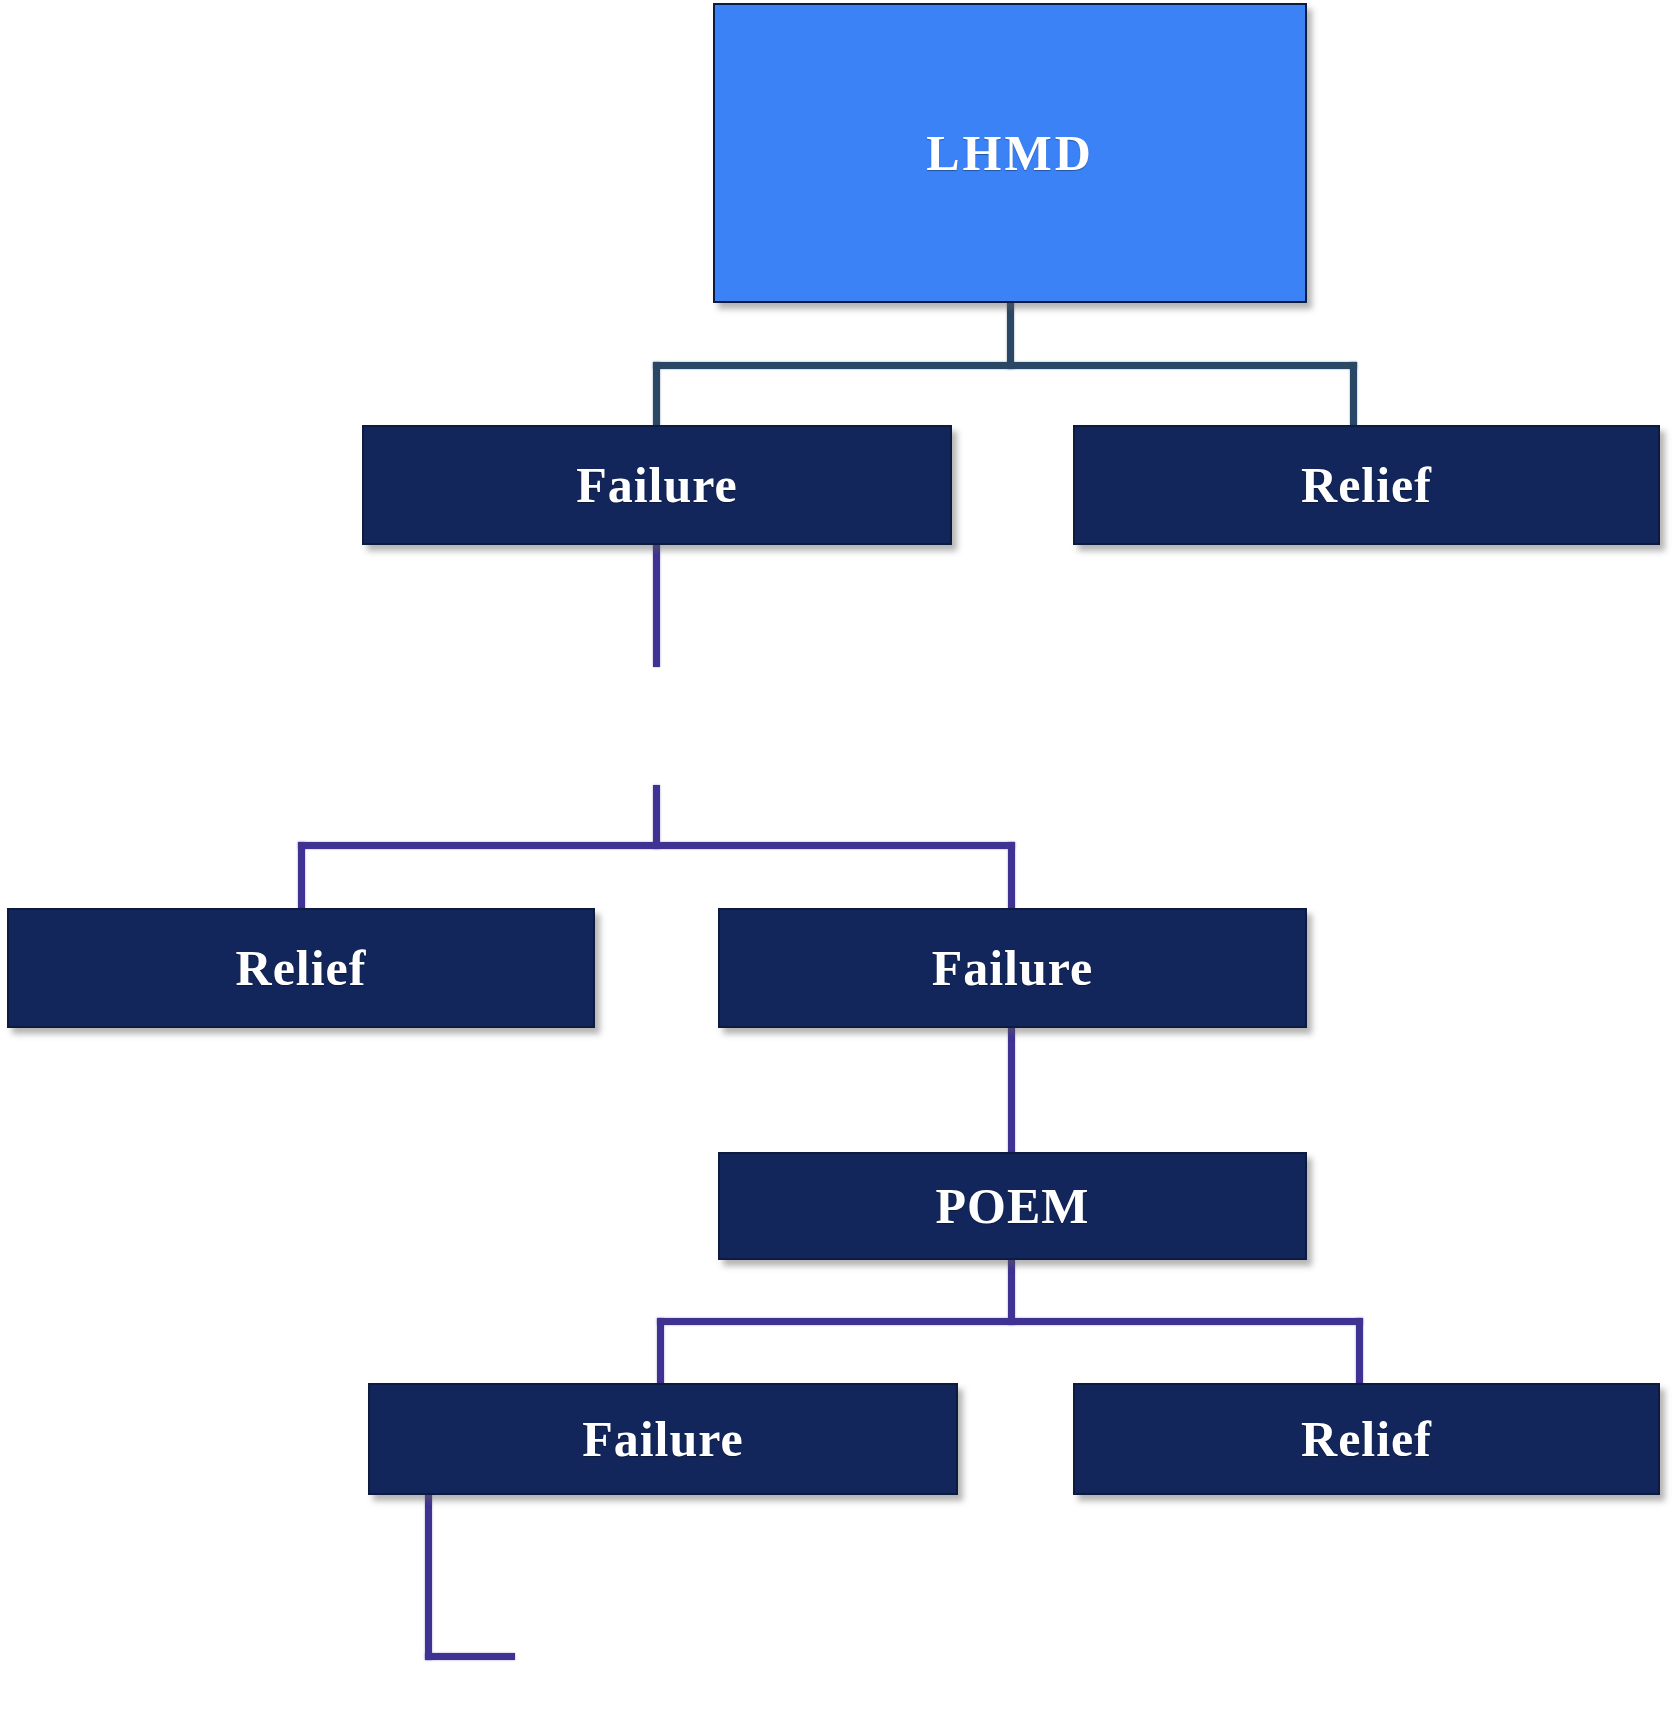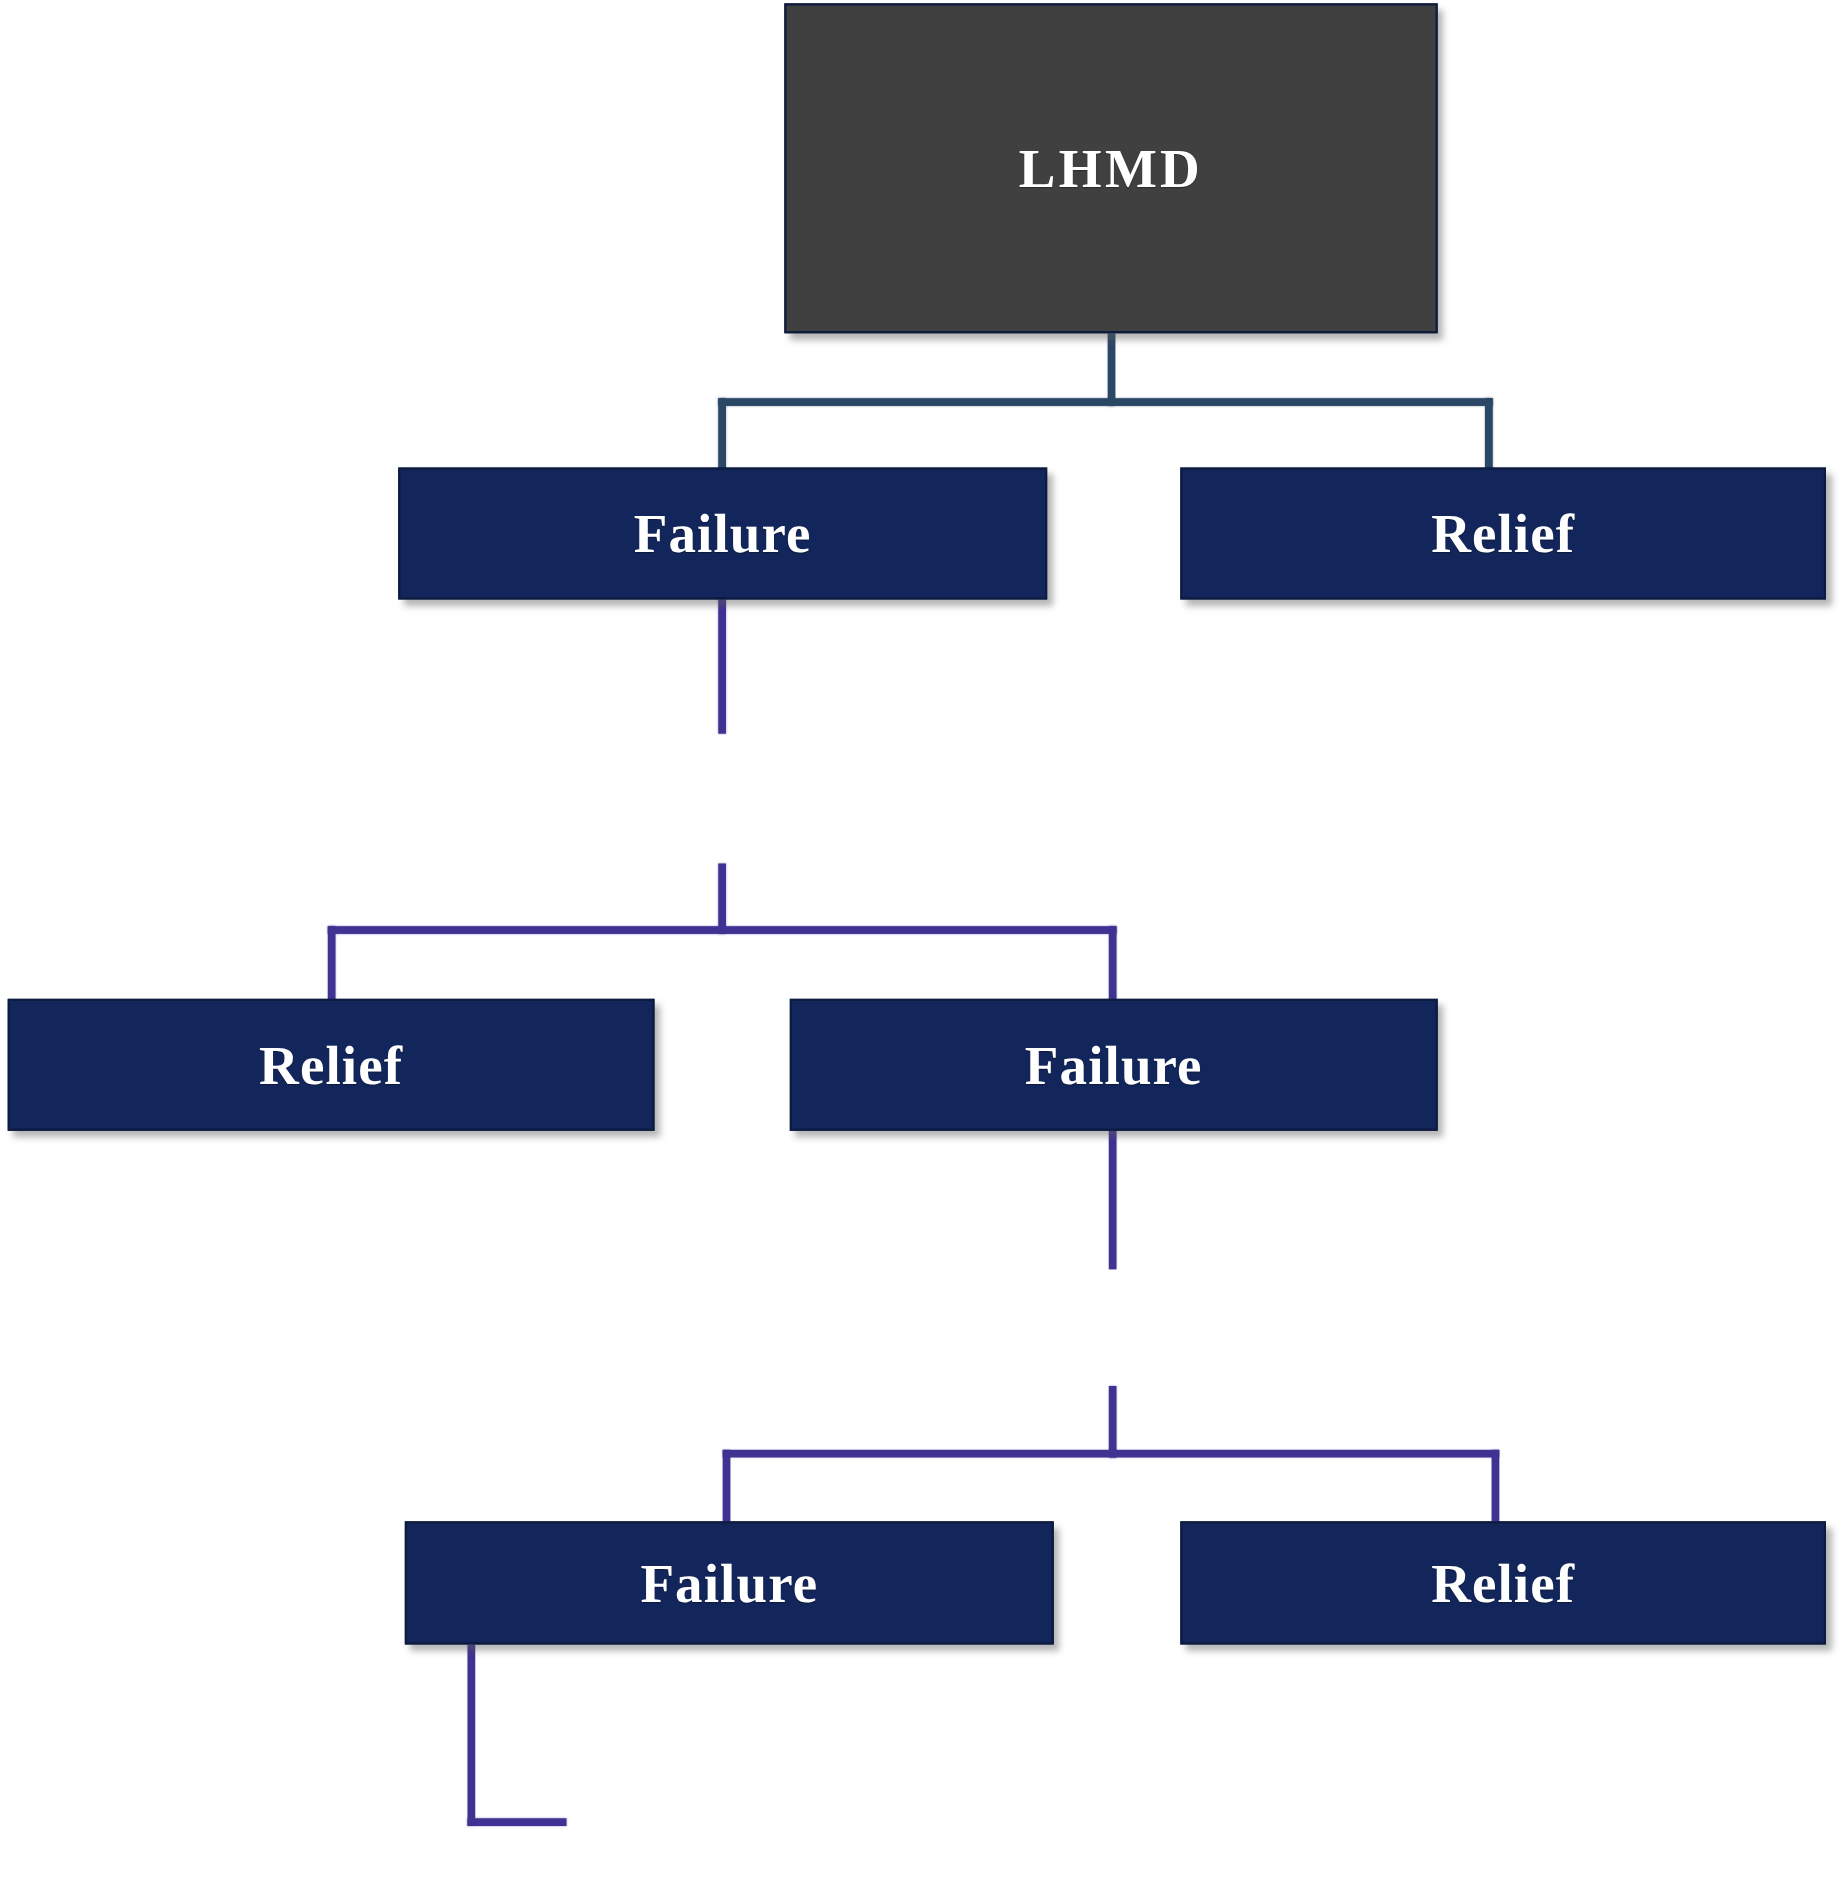--- a/index.html
+++ b/index.html
@@ -63,21 +63,22 @@
   <div class="edge edge-secondary" style="left: 1008px; top: 1028px; width: 7px; height: 126px; background: rgb(62, 50, 146);"></div>
 
   <div class="edge edge-secondary" style="left: 1008px; top: 1260px; width: 7px; height: 65px; background: rgb(62, 50, 146);"></div>
   <div class="edge edge-secondary" style="left: 657px; top: 1318px; width: 706px; height: 7px; background: rgb(62, 50, 146);"></div>
   <div class="edge edge-secondary" style="left: 657px; top: 1318px; width: 7px; height: 67px; background: rgb(62, 50, 146);"></div>
   <div class="edge edge-secondary" style="left: 1356px; top: 1318px; width: 7px; height: 67px; background: rgb(62, 50, 146);"></div>
 
   <div class="edge edge-secondary" style="left: 425px; top: 1495px; width: 7px; height: 165px; background: rgb(62, 50, 146);"></div>
   <div class="edge edge-secondary" style="left: 425px; top: 1653px; width: 90px; height: 7px; background: rgb(62, 50, 146);"></div>
 
-  <div class="node" style="left: 713px; top: 3px; width: 594px; height: 300px; letter-spacing: 3px; background: #404040; border-color: rgb(12, 27, 62); color: rgb(255, 255, 255);">LHMD</div>
+  <div class="node" style="left: 713px; top: 3px; width: 594px; height: 300px; letter-spacing: 3px; background: #3b82f6; border-color: rgb(12, 27, 62); color: rgb(255, 255, 255);">LHMD</div>
   <div class="node" style="left: 362px; top: 425px; width: 590px; height: 120px; background: rgb(19, 38, 91); border-color: rgb(12, 27, 62); color: rgb(255, 255, 255);">Failure</div>
   <div class="node" style="left: 1073px; top: 425px; width: 587px; height: 120px; background: rgb(19, 38, 91); border-color: rgb(12, 27, 62); color: rgb(255, 255, 255);">Relief</div>
   <div class="node" style="left: 7px; top: 908px; width: 588px; height: 120px; background: rgb(19, 38, 91); border-color: rgb(12, 27, 62); color: rgb(255, 255, 255);">Relief</div>
   <div class="node" style="left: 718px; top: 908px; width: 589px; height: 120px; background: rgb(19, 38, 91); border-color: rgb(12, 27, 62); color: rgb(255, 255, 255);">Failure</div>
+  <div class="node" style="left: 718px; top: 1152px; width: 589px; height: 108px; background: rgb(19, 38, 91); border-color: rgb(12, 27, 62); color: rgb(255, 255, 255);">POEM</div>
   <div class="node" style="left: 368px; top: 1383px; width: 590px; height: 112px; background: rgb(19, 38, 91); border-color: rgb(12, 27, 62); color: rgb(255, 255, 255);">Failure</div>
   <div class="node" style="left: 1073px; top: 1383px; width: 587px; height: 112px; background: rgb(19, 38, 91); border-color: rgb(12, 27, 62); color: rgb(255, 255, 255);">Relief</div>
 
 </div>
 
 </body></html>

